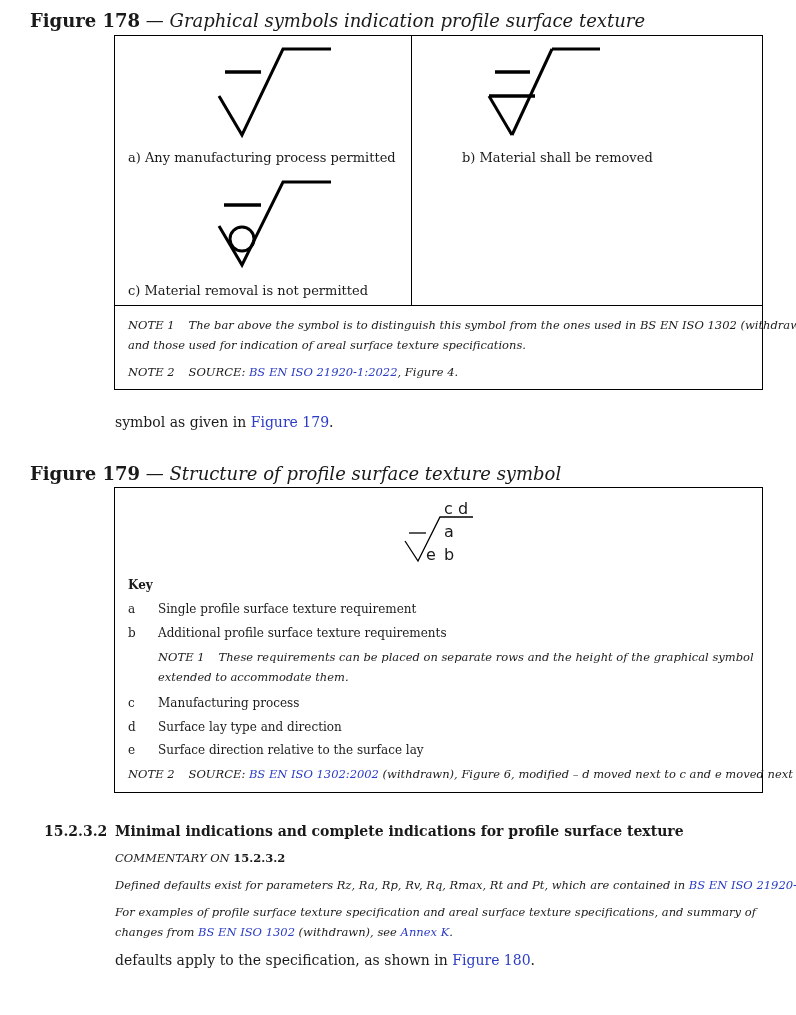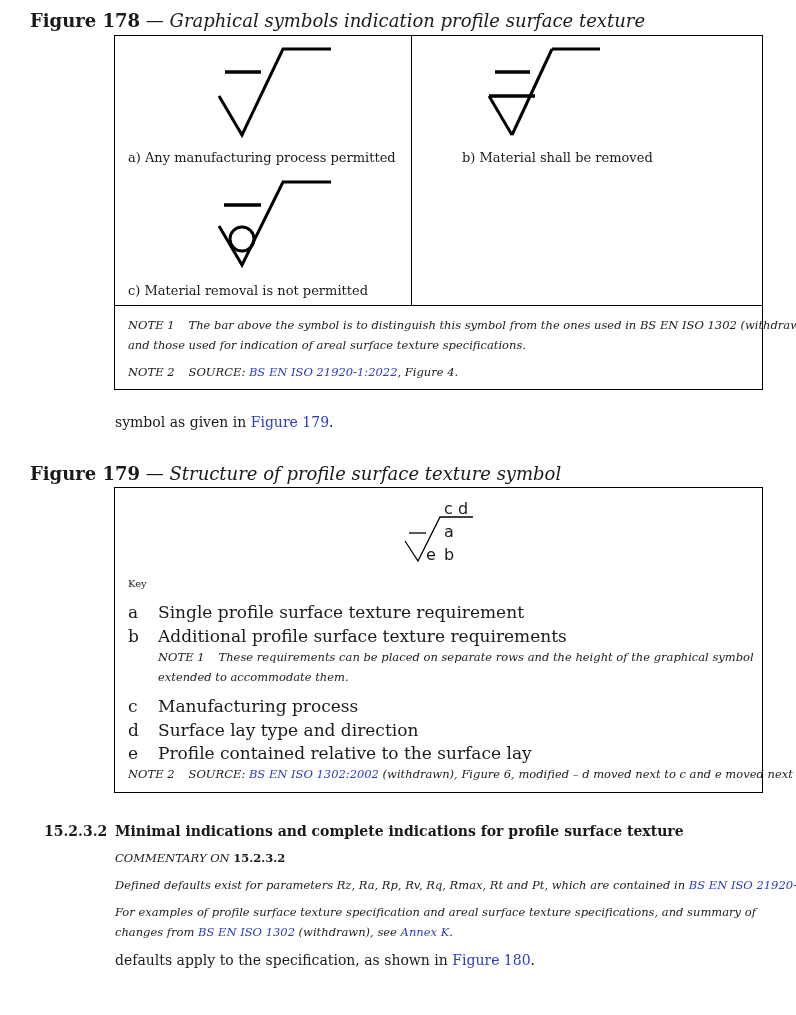--- a/index.html
+++ b/index.html
@@ -11,21 +11,21 @@
   .abs { position: absolute; }
   .fig-title { font-size: 18px; white-space: nowrap; }
   .fig-title b { font-weight: bold; }
   .fig-title .it { font-style: italic; }
   .box { position: absolute; border: 1px solid #000; box-sizing: border-box; }
   .cap { font-size: 13px; white-space: nowrap; }
   .note { font-size: 11.5px; font-style: italic; white-space: nowrap; }
   .note .gap { display: inline-block; width: 14px; }
   .link { color: #2a3bc4; }
   .body-text { font-size: 14px; line-height: 21px; }
-  .key-row { position: absolute; font-size: 17px; white-space: nowrap; }
+  .key-row { position: absolute; font-size: 12px; white-space: nowrap; }
   .key-letter { display: inline-block; width: 30px; }
   .sym-font { font-family: "DejaVu Sans", sans-serif; font-size: 16px; }
   .clause-num { font-size: 14px; font-weight: bold; }
   .clause-title { font-size: 14px; font-weight: bold; }
 </style>
 </head>
 <body>
 
 <div class="abs fig-title" style="left:30px; top:10px;">
   <b>Figure 178</b><span> — </span><span class="it">Graphical symbols indication profile surface texture</span>
@@ -78,30 +78,30 @@
 <svg class="abs" style="left:400px; top:497px;" width="80" height="70">
   <line x1="9" y1="36" x2="26" y2="36" stroke="#000" stroke-width="1.3"></line>
   <polyline points="5,44 18,64 40,20 73,20" fill="none" stroke="#000" stroke-width="1.3"></polyline>
 </svg>
 <div class="abs sym-font" style="left:444px; top:499px;">c</div>
 <div class="abs sym-font" style="left:458px; top:499px;">d</div>
 <div class="abs sym-font" style="left:444px; top:522px;">a</div>
 <div class="abs sym-font" style="left:426px; top:545px;">e</div>
 <div class="abs sym-font" style="left:444px; top:545px;">b</div>
 
-<div class="abs" style="left:128px; top:578px; font-size:10px; font-weight:normal;">Key</div>
+<div class="abs" style="left:128px; top:578px; font-size:12px; font-weight:bold;">Key</div>
 <div class="key-row" style="left:128px; top:602px;"><span class="key-letter">a</span><span>Single profile surface texture requirement</span></div>
 <div class="key-row" style="left:128px; top:626px;"><span class="key-letter">b</span><span>Additional profile surface texture requirements</span></div>
 <div class="abs note" style="left:158px; top:650px;">
   <span>NOTE 1</span><span class="gap"></span><span>These requirements can be placed on separate rows and the height of the graphical symbol</span>
 </div>
 <div class="abs note" style="left:158px; top:670px;">extended to accommodate them.</div>
 <div class="key-row" style="left:128px; top:696px;"><span class="key-letter">c</span><span>Manufacturing process</span></div>
 <div class="key-row" style="left:128px; top:720px;"><span class="key-letter">d</span><span>Surface lay type and direction</span></div>
-<div class="key-row" style="left:128px; top:743px;"><span class="key-letter">e</span><span>Profile contained relative to the surface lay</span></div>
+<div class="key-row" style="left:128px; top:743px;"><span class="key-letter">e</span><span>Surface direction relative to the surface lay</span></div>
 <div class="abs note" style="left:128px; top:767px;">
   <span>NOTE 2</span><span class="gap"></span><span>SOURCE: </span><span class="link">BS EN ISO 1302:2002</span><span> (withdrawn), Figure 6, modified – d moved next to c and e moved next to b.</span>
 </div>
 
 <div class="abs clause-num" style="left:44px; top:823px;">15.2.3.2</div>
 <div class="abs clause-title" style="left:115px; top:823px;">Minimal indications and complete indications for profile surface texture</div>
 
 <div class="abs note" style="left:115px; top:851px;">
   <span>COMMENTARY ON </span><b style="font-style:normal;">15.2.3.2</b>
 </div>

